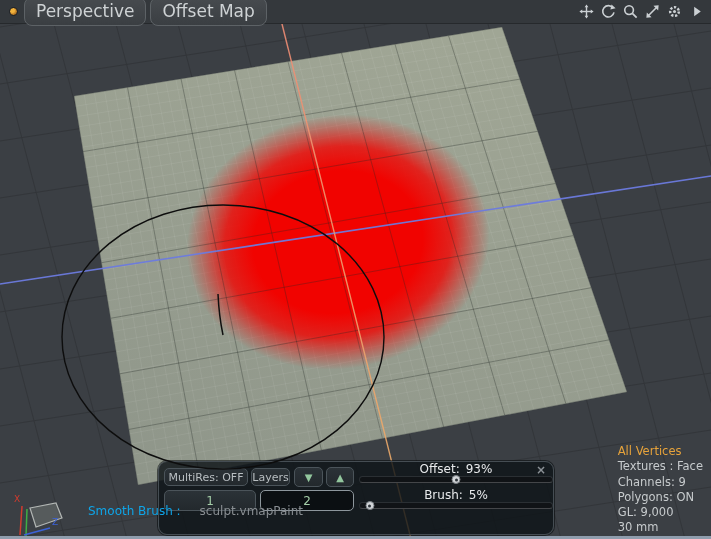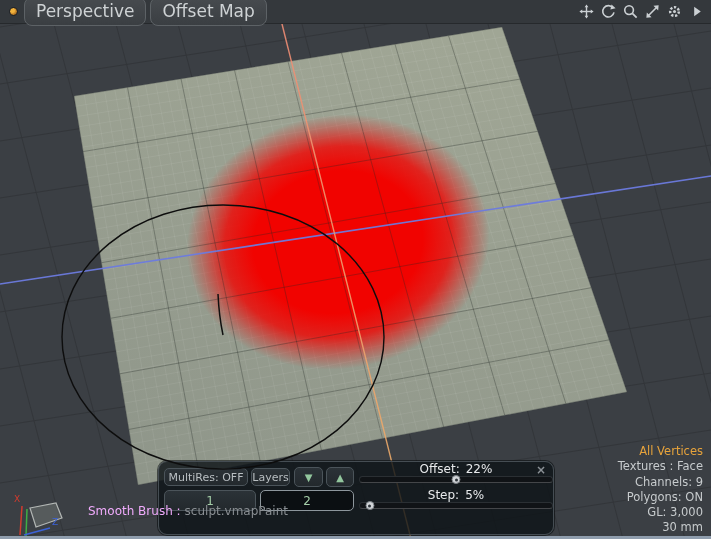--- a/index.html
+++ b/index.html
@@ -21,32 +21,32 @@
   .tb-icon svg{stroke:#cbd0d3;fill:none;stroke-width:1.5;}
 
   
   .scene{position:absolute;left:0;top:0;z-index:1;}
   .overlay-svg{position:absolute;left:0;top:0;z-index:35;pointer-events:none;}
 
   
   .bottom-strip{position:absolute;left:0;top:536px;width:711px;height:3px;background:#8f9dad;z-index:60;}
 
   
-  .status{position:absolute;right:8px;top:444px;text-align:right;z-index:5;
+  .status{position:absolute;right:8px;top:444px;z-index:5;
           font-size:11.5px;line-height:15.3px;color:#c7cbcd;}
   .status .hl{color:#e7a33b;}
 
   
   .axis-widget{position:absolute;left:10px;top:492px;z-index:5;}
   .axis-widget text{font-size:9px;font-family:"DejaVu Sans",sans-serif;}
 
   
   .tool-status{position:absolute;left:88px;top:504px;z-index:40;font-size:12px;white-space:nowrap;}
-  .tool-status .tname{color:#f0abfc;}
-  .tool-status .tcmd{color:#898e92;margin-left:4px;}
+  .tool-status .tname{color:#0ea5e9;}
+  .tool-status .tcmd{color:#898e92;margin-left:19px;}
 
   
   .hud{position:absolute;left:158px;top:461px;width:396px;height:74px;z-index:30;
        background:rgba(14,19,23,0.82);border:1px solid #454d53;border-radius:9px;
        box-shadow:0 0 0 1px rgba(4,7,9,0.55);}
   .hud-btn{position:absolute;border:1px solid #4b545a;border-radius:5px;
            background:linear-gradient(#2b3237,#23292d);color:#b9bfc2;font-size:11px;
            display:flex;align-items:center;justify-content:center;cursor:default;}
   .hud-arrow{color:#93c79e;font-size:10px;}
   .hud-lvl{color:#a5cfa9;font-size:12px;}
@@ -282,21 +282,21 @@
         </svg>
       </span>
     </div>
   </div>
 
   <div class="status">
     <div class="hl">All Vertices</div>
     <div>Textures : Face</div>
     <div>Channels: 9</div>
     <div>Polygons: ON</div>
-    <div>GL: 3,000</div>
+    <div>GL: 9,000</div>
     <div>30 mm</div>
   </div>
 
   <svg class="axis-widget" width="56" height="46" viewBox="0 0 56 46">
     <polygon points="20,16 46,11 52,26 26,35" fill="rgba(120,126,122,0.45)" stroke="#b2b6b4" stroke-width="1.2"></polygon>
     <line x1="12" y1="14" x2="10" y2="43" stroke="#d23b2e" stroke-width="1.5"></line>
     <line x1="17" y1="17" x2="16" y2="44" stroke="#3fae44" stroke-width="1.5"></line>
     <line x1="14" y1="43" x2="40" y2="36" stroke="#3b62d8" stroke-width="1.8"></line>
     <text x="4" y="10" fill="#d23b2e">X</text>
     <text x="42" y="33" fill="#3b62d8">Z</text>
@@ -314,28 +314,28 @@
       </div>
     <div class="hud-btn hud-arrow" style="left:167px;top:5px;width:28px;height:20px;">
         <span>▲</span>
       </div>
 
     <div class="hud-btn hud-lvl" style="left:5px;top:28px;width:92px;height:21px;">1</div>
     <div class="hud-btn hud-lvl lvl2" style="left:101px;top:28px;width:94px;height:21px;">2</div>
 
     <div class="hud-label" style="left:232px;top:0px;width:130px;">
       <span>Offset:</span>
-      <span>22%</span>
+      <span>93%</span>
     </div>
     <div class="slider" style="left:200px;top:14px;">
       <div class="knob" style="left: 50%;"></div>
     </div>
 
     <div class="hud-label" style="left:232px;top:26px;width:130px;">
-      <span>Step:</span>
+      <span>Brush:</span>
       <span>5%</span>
     </div>
     <div class="slider" style="left:200px;top:40px;">
       <div class="knob" style="left: 5%;"></div>
     </div>
 
     <div class="hud-close">×</div>
   </div>
 
   <div class="bottom-strip"></div>

